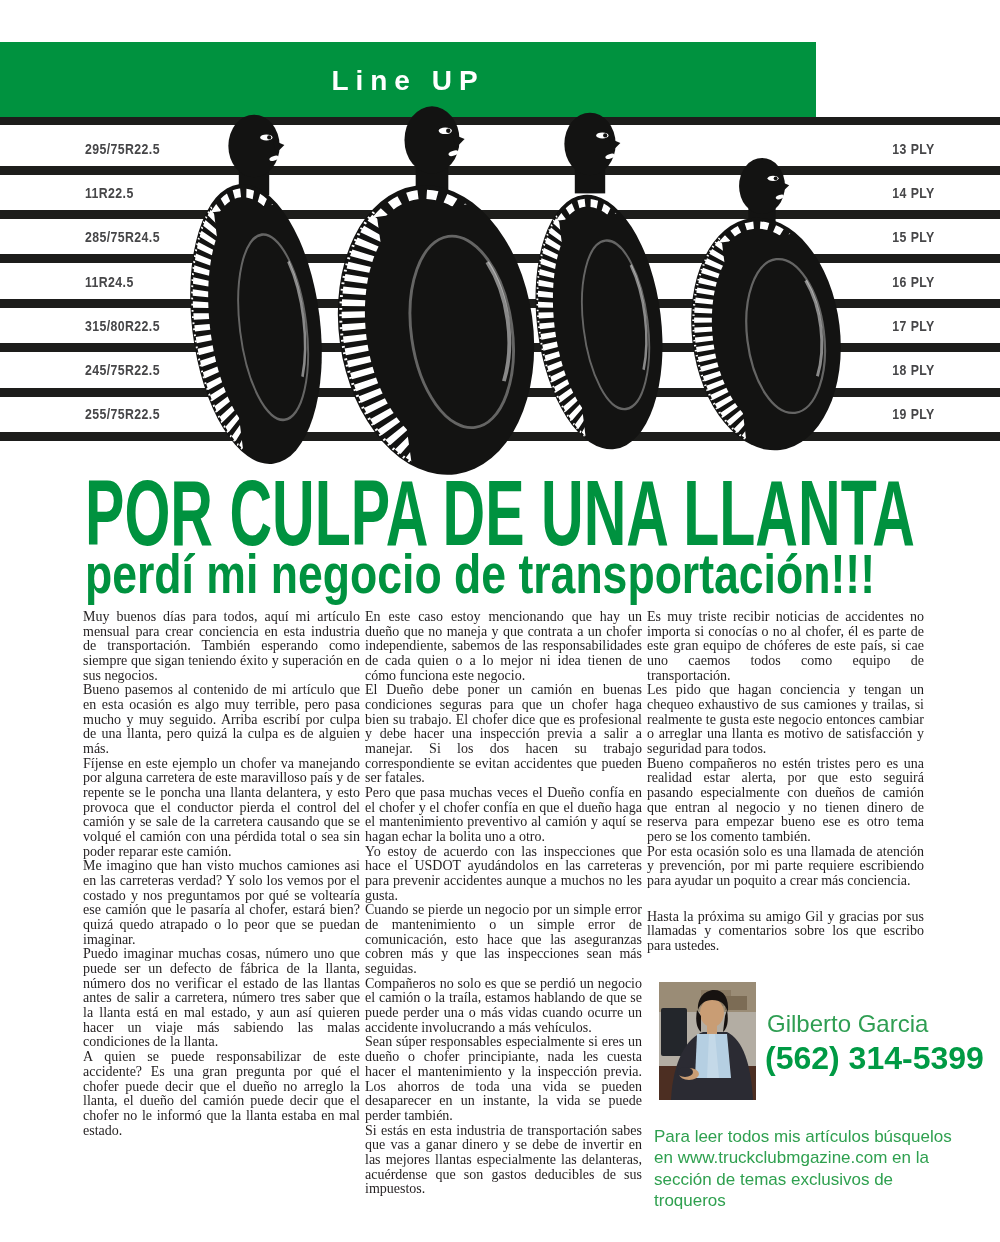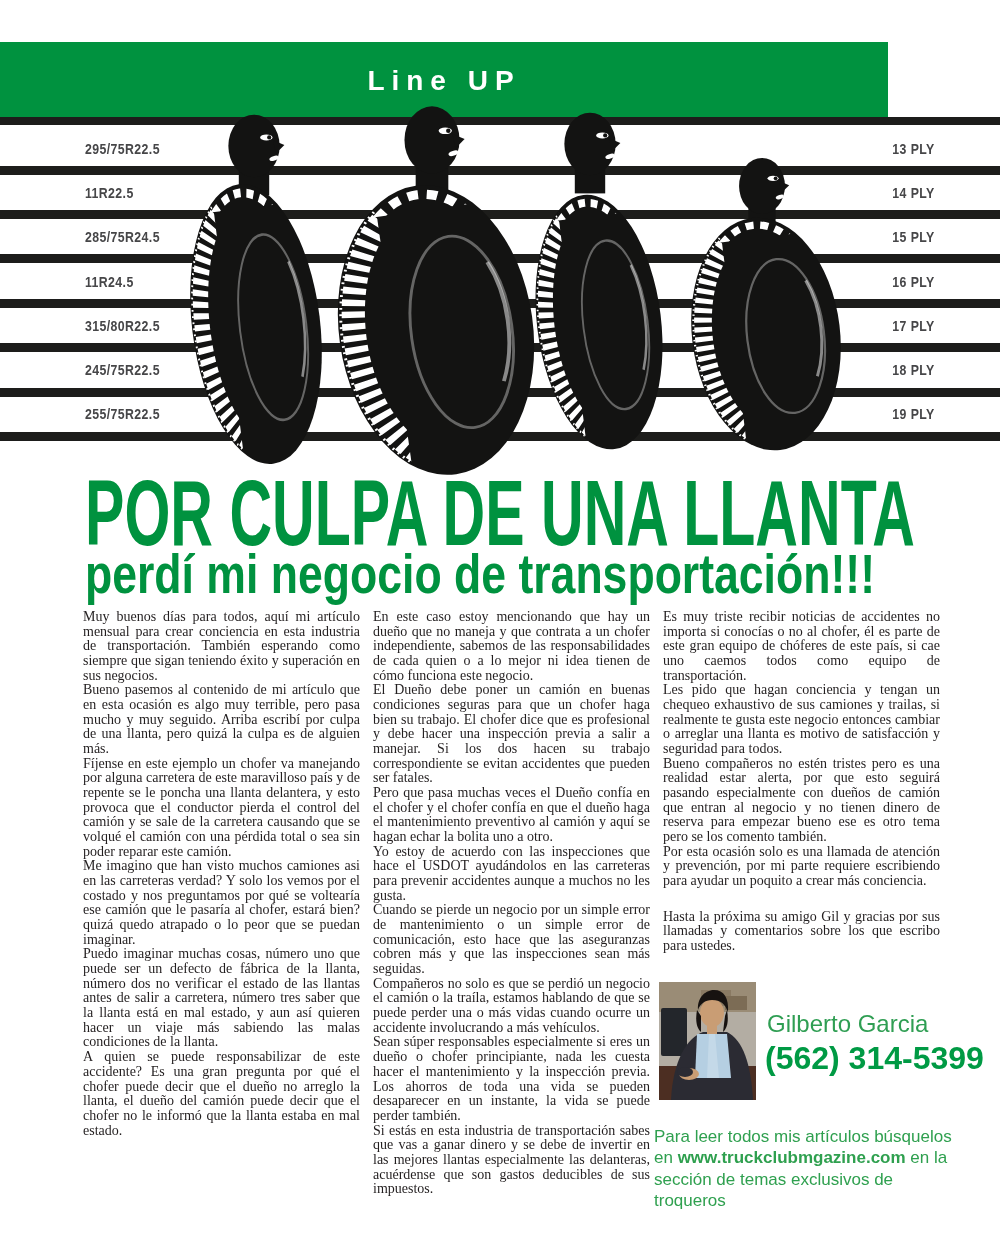--- a/index.html
+++ b/index.html
@@ -1,56 +1,56 @@
 <!DOCTYPE html>
 <html><head>
 <meta charset="utf-8">
 <style>
   html,body{margin:0;padding:0;background:#e8e8e8;}
   .page{position:relative;width:1000px;height:1242px;background:#ffffff;margin:0 auto;overflow:hidden;
         font-family:"Liberation Sans",sans-serif;}
 
   
-  .banner{position:absolute;left:0;top:42px;width:888px;height:75px;background:#00923f;z-index:1;}
+  .banner{position:absolute;left:0;top:42px;width:816px;height:75px;background:#00923f;z-index:1;}
   .banner-title{position:absolute;left:0;right:0;top:23px;text-align:center;color:#ffffff;
                 font-weight:bold;font-size:28px;letter-spacing:7px;font-family:"Liberation Sans",sans-serif;}
   .banner-bar{position:absolute;left:0;top:117px;width:1000px;height:8px;background:#1d1d1b;z-index:1;}
 
   
   .lineup-line{position:absolute;left:0;width:1000px;height:9px;background:#1d1d1b;z-index:1;}
   .size-label,.ply-label{position:absolute;height:18px;line-height:18px;color:#464648;font-weight:bold;
                          font-size:15px;letter-spacing:.5px;z-index:2;white-space:nowrap;
                          font-family:"Liberation Sans",sans-serif;}
   .size-label{left:85px;transform:scaleX(.82);transform-origin:left center;}
   .ply-label{right:65px;transform:scaleX(.82);transform-origin:right center;text-align:right;}
 
   .tires-svg{position:absolute;left:0;top:0;width:1000px;height:480px;z-index:3;}
 
   
   .headline-svg{position:absolute;left:0;top:468px;width:1000px;height:140px;z-index:4;}
   .headline-svg text{font-family:"Liberation Sans",sans-serif;font-weight:bold;fill:#00923f;}
 
   
-  .article{position:absolute;left:83px;top:610px;width:858px;display:flex;gap:13px;z-index:4;}
+  .article{position:absolute;left:83px;top:610px;width:858px;display:flex;gap:5px;z-index:4;}
   .article .col{width:277px;}
   .article p{margin:0;font-family:"Liberation Serif",serif;font-size:14px;line-height:1.048;
              text-align:justify;color:#221e1f;}
   .article p.gap-top{margin-top:21px;}
 
   
   .author-photo{position:absolute;left:659px;top:982px;width:97px;height:118px;z-index:4;}
   .author-name{position:absolute;left:767px;top:1010px;font-size:24px;color:#2f9e53;z-index:4;
                font-family:"Liberation Sans",sans-serif;}
   .author-phone{position:absolute;left:765px;top:1040px;font-size:32px;font-weight:bold;color:#009a44;z-index:4;
                 font-family:"Liberation Sans",sans-serif;}
 
   
   .footer-note{position:absolute;left:654px;top:1126px;width:305px;font-size:17px;line-height:1.26;
                color:#2fa04f;z-index:4;font-family:"Liberation Sans",sans-serif;}
-  .footer-note .bold{font-weight:bold;text-align:center;}
+  .footer-note .bold{font-weight:normal;text-align:center;}
 </style>
 </head>
 <body>
 
 <div class="page">
 
   <div class="banner">
     <div class="banner-title">Line UP</div>
   </div>
   <div class="banner-bar"></div>

